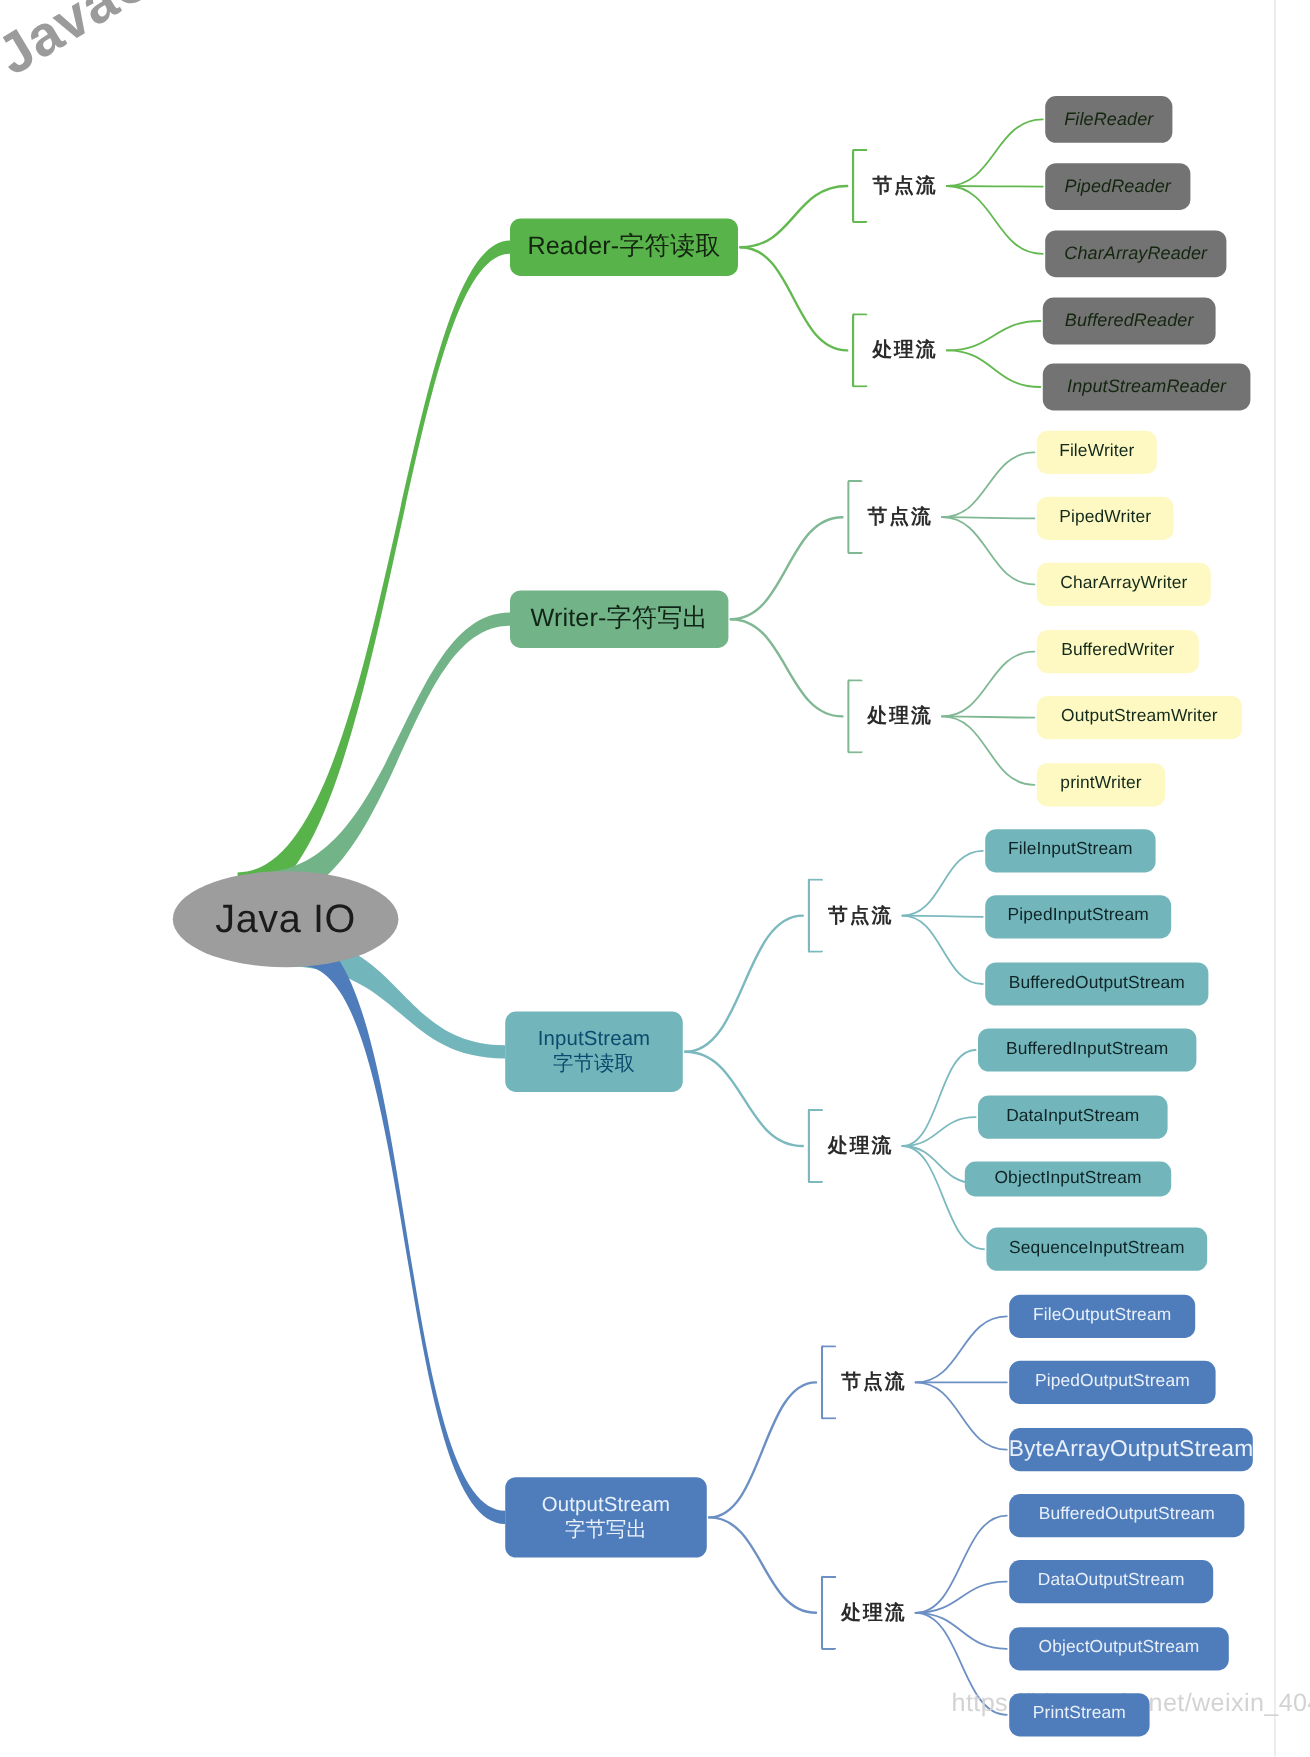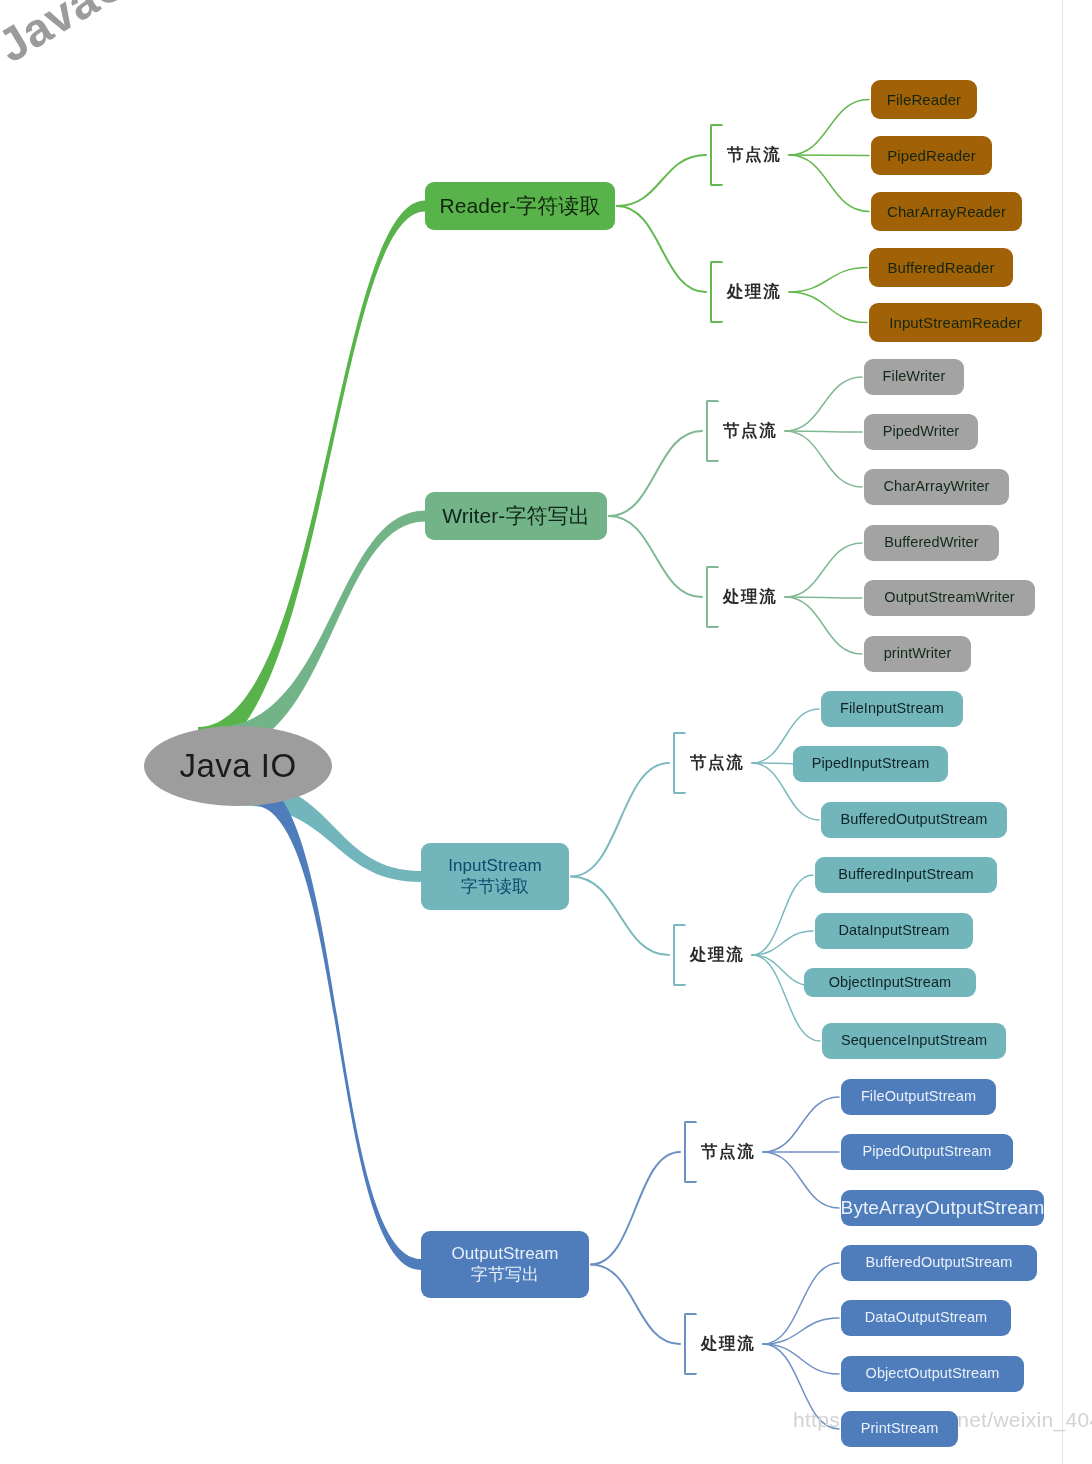--- a/index.html
+++ b/index.html
@@ -84,22 +84,22 @@
     color: #d3d3d3;
     letter-spacing: .3px;
     white-space: nowrap;
     user-select: none;
   }
   .edge-line {
     position: absolute;
     background: #e2e2e2;
     width: 1px;
   }
-  .leaf-green   { background:#a16207; color:#14260f; }
-  .leaf-sage    { background:#a3a3a3; color:#132a1b; }
+  .leaf-green   { background:#737373; color:#14260f;font-style:italic; }
+  .leaf-sage    { background:#fef9c3; color:#132a1b; }
   .leaf-teal    { background:#72b6bc; color:#0f2426;text-align:center; }
   .leaf-blue    { background:#4f7dbb; color:#e9f0fa; }
   .branch-green { background:#57b34a; color:#13240f; }
   .branch-sage  { background:#72b487; color:#102418; }
   .branch-teal  { background:#72b6bc; color:#0c4a6e; }
   .branch-blue  { background:#4f7dbb; color:#e9f0fa; }
 </style>
 </head>
 <body>
 
@@ -184,21 +184,21 @@
       <div class="bracket" style="left: 706px; top: 566px; height: 62px; border-color: rgb(129, 184, 148);"></div>
       <div class="sublabel" style="left: 723px; top: 586px;">处理流</div>
       <div class="node leaf-sage" style="left: 864px; top: 525px; width: 135px; height: 36px; font-size: 14.5px;">BufferedWriter</div>
       <div class="node leaf-sage" style="left: 864px; top: 580px; width: 171px; height: 36px; font-size: 14.5px;">OutputStreamWriter</div>
       <div class="node leaf-sage" style="left: 864px; top: 636px; width: 107px; height: 36px; font-size: 14.5px;">printWriter</div>
       <div class="node branch-teal" style="left: 421px; top: 843px; width: 148px; height: 67px; font-size: 17px;">InputStream
 字节读取</div>
       <div class="bracket" style="left: 673px; top: 732px; height: 62px; border-color: rgb(124, 185, 191);"></div>
       <div class="sublabel" style="left: 690px; top: 752px;">节点流</div>
       <div class="node leaf-teal" style="left: 821px; top: 691px; width: 142px; height: 36px; font-size: 14.5px;">FileInputStream</div>
-      <div class="node leaf-teal" style="left: 793px; top: 746px; width: 155px; height: 36px; font-size: 14.5px;">PipedInputStream</div>
+      <div class="node leaf-teal" style="left: 821px; top: 746px; width: 155px; height: 36px; font-size: 14.5px;">PipedInputStream</div>
       <div class="node leaf-teal" style="left: 821px; top: 802px; width: 186px; height: 36px; font-size: 14.5px;">BufferedOutputStream</div>
       <div class="bracket" style="left: 673px; top: 924px; height: 62px; border-color: rgb(124, 185, 191);"></div>
       <div class="sublabel" style="left: 690px; top: 944px;">处理流</div>
       <div class="node leaf-teal" style="left: 815px; top: 857px; width: 182px; height: 36px; font-size: 14.5px;">BufferedInputStream</div>
       <div class="node leaf-teal" style="left: 815px; top: 913px; width: 158px; height: 36px; font-size: 14.5px;">DataInputStream</div>
       <div class="node leaf-teal" style="left: 804px; top: 968px; width: 172px; height: 29px; font-size: 14.5px;">ObjectInputStream</div>
       <div class="node leaf-teal" style="left: 822px; top: 1023px; width: 184px; height: 36px; font-size: 14.5px;">SequenceInputStream</div>
       <div class="node branch-blue" style="left: 421px; top: 1231px; width: 168px; height: 67px; font-size: 17px;">OutputStream
 字节写出</div>
       <div class="bracket" style="left: 684px; top: 1121px; height: 62px; border-color: rgb(109, 144, 196);"></div>

